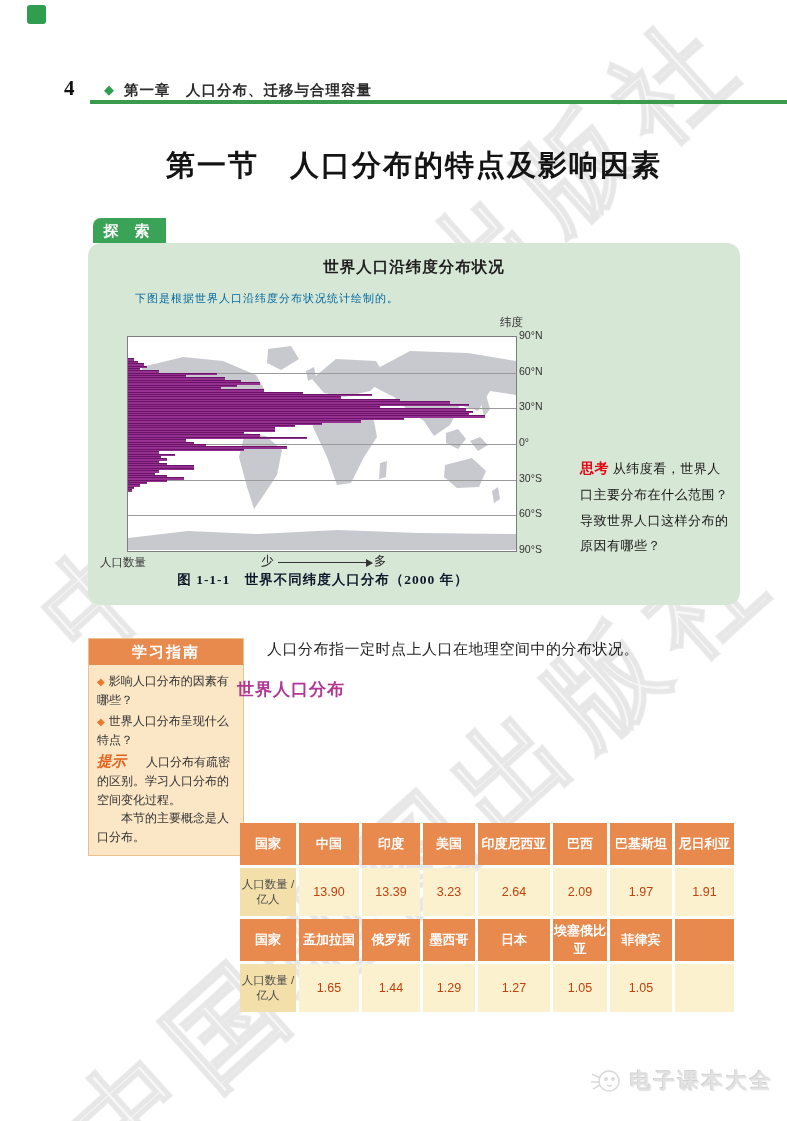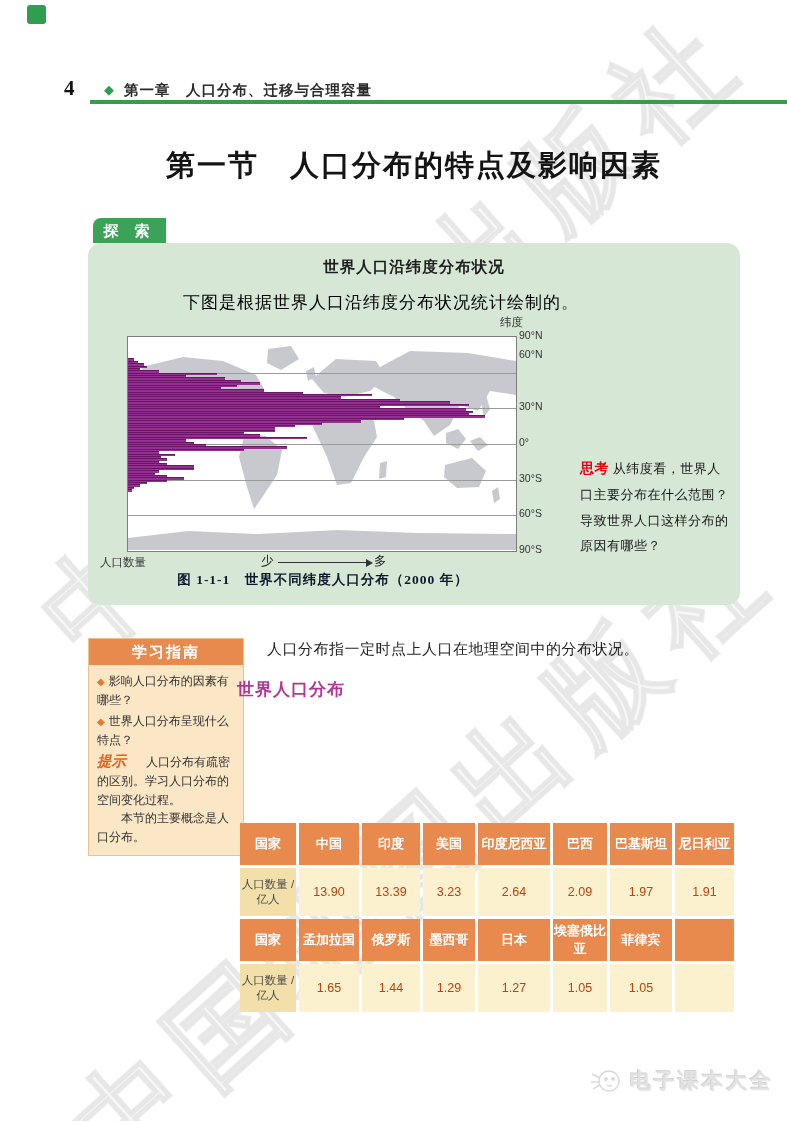--- a/index.html
+++ b/index.html
@@ -19,21 +19,21 @@
   
   .sec-title{left:88px;top:146px;width:652px;text-align:center;
              font:bold 29px "Liberation Serif","DejaVu Serif",serif;color:#141414;letter-spacing:2px;}
 
   
   .explore-tab{left:93px;top:218px;width:73px;height:25px;border-radius:8px 0 0 0;
                color:#fff;font-weight:bold;font-size:15px;letter-spacing:6px;
                text-align:center;line-height:25px;}
   .explore-box{left:88px;top:243px;width:652px;height:362px;}
   .chart-title{left:0;top:14px;width:652px;text-align:center;font-weight:bold;font-size:15.5px;color:#1e1e1e;letter-spacing:1px;}
-  .chart-intro{left:47px;top:48px;font-size:17px;color:#000000;font-family:"Liberation Serif","DejaVu Serif",serif;letter-spacing:1px;margin-left:48px;}
+  .chart-intro{left:47px;top:48px;font-size:11px;color:#0369a1;font-family:"Liberation Serif","DejaVu Serif",serif;letter-spacing:1px;}
   .lat-axis-label{left:412px;top:72px;font-size:11.5px;color:#333;}
   .plot{left:39px;top:93px;width:388px;height:214px;background:#fff;border:1px solid #7d7d7d;}
   .plot svg{position:absolute;left:0;top:0;width:100%;height:100%;}
   .gridline{left:0;width:388px;height:1px;background:#9a9a9a;}
   .bar{left:0;box-sizing:border-box;}
   .lat-labels{left:431px;top:93px;width:46px;height:214px;}
   .lat-label{position:absolute;left:0;font-size:10.5px;color:#333;}
   .pop-axis-label{left:12px;top:312px;font-size:11.5px;color:#333;}
   .legend-less{left:173px;top:310px;font-size:12.5px;color:#222;font-family:"Liberation Serif","DejaVu Serif",serif;}
   .legend-more{left:286px;top:310px;font-size:12.5px;color:#222;font-family:"Liberation Serif","DejaVu Serif",serif;}
@@ -185,21 +185,21 @@
           <div class="abs bar" style="top: 142.67px; height: 2.38px; width: 38.8px; background: rgb(147, 48, 144); border-top: 1px solid rgb(107, 20, 104);"></div>
           <div class="abs bar" style="top: 145.04px; height: 2.38px; width: 19.4px; background: rgb(147, 48, 144); border-top: 1px solid rgb(107, 20, 104);"></div>
           <div class="abs bar" style="top: 147.42px; height: 2.38px; width: 11.6px; background: rgb(147, 48, 144); border-top: 1px solid rgb(107, 20, 104);"></div>
           <div class="abs bar" style="top: 149.8px; height: 2.38px; width: 5.8px; background: rgb(147, 48, 144); border-top: 1px solid rgb(107, 20, 104);"></div>
           <div class="abs bar" style="top: 152.18px; height: 2.38px; width: 3.9px; background: rgb(147, 48, 144); border-top: 1px solid rgb(107, 20, 104);"></div>
         </div>
     </div>
 
     <div class="abs lat-labels" id="latlabels">
         <div class="lat-label" style="top: -7px;">90°N</div>
-        <div class="lat-label" style="top: 12px;">60°N</div>
+        <div class="lat-label" style="top: 29px;">60°N</div>
         <div class="lat-label" style="top: 64.3px;">30°N</div>
         <div class="lat-label" style="top: 100px;">0°</div>
         <div class="lat-label" style="top: 135.7px;">30°S</div>
         <div class="lat-label" style="top: 171.3px;">60°S</div>
         <div class="lat-label" style="top: 207px;">90°S</div>
       </div>
 
     <div class="abs pop-axis-label">人口数量</div>
     <div class="abs legend-less">少</div>
     <div class="abs arrow-line"></div>

